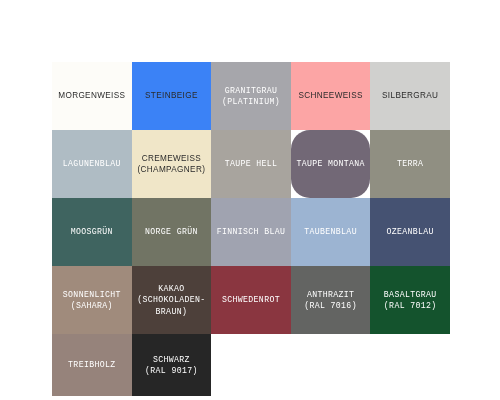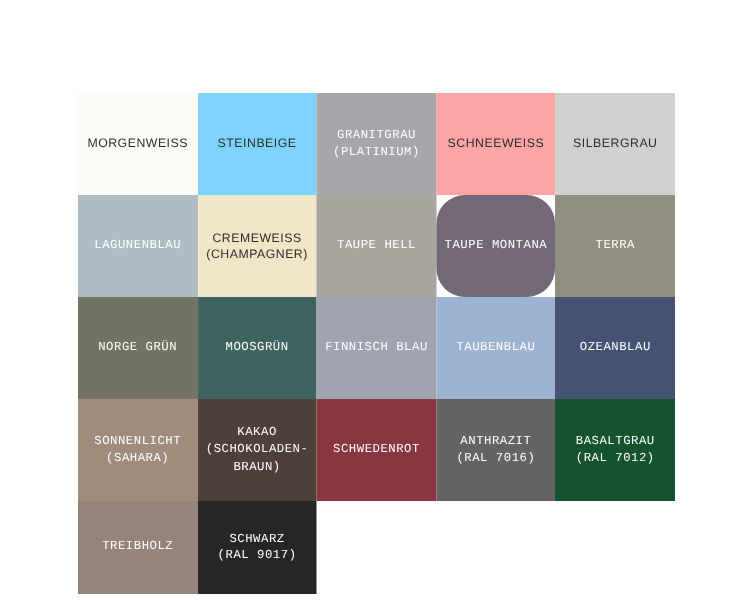--- a/index.html
+++ b/index.html
@@ -45,21 +45,21 @@
   .swatch.dark .swatch-label { color: #ffffff; font-family: Liberation Mono, monospace; }
   .swatch.light .swatch-label { color: #2b2b2b; }
 </style>
 </head>
 <body>
 
 <div id="palette-board">
     <div class="swatch light" style="background: rgb(253, 252, 248);">
       <span class="swatch-label">MORGENWEISS</span>
     </div>
-    <div class="swatch light" style="background: #7dd3fc;">
+    <div class="swatch light" style="background: #3b82f6;">
       <span class="swatch-label">STEINBEIGE</span>
     </div>
     <div class="swatch dark" style="background: rgb(166, 166, 171);">
       <span class="swatch-label">GRANITGRAU
 (PLATINIUM)</span>
     </div>
     <div class="swatch light" style="background: #fca5a5;">
       <span class="swatch-label">SCHNEEWEISS</span>
     </div>
     <div class="swatch light" style="background: rgb(208, 208, 206);">
@@ -74,25 +74,25 @@
     </div>
     <div class="swatch dark" style="background: rgb(168, 164, 158);">
       <span class="swatch-label">TAUPE HELL</span>
     </div>
     <div class="swatch dark" style="background: rgb(114, 104, 118); border-radius: 19px;">
       <span class="swatch-label">TAUPE MONTANA</span>
     </div>
     <div class="swatch dark" style="background: rgb(144, 143, 130);">
       <span class="swatch-label">TERRA</span>
     </div>
+    <div class="swatch dark" style="background: rgb(63, 100, 96);">
+      <span class="swatch-label">MOOSGRÜN</span>
+    </div>
     <div class="swatch dark" style="background: rgb(113, 116, 100);">
       <span class="swatch-label">NORGE GRÜN</span>
-    </div>
-    <div class="swatch dark" style="background: rgb(63, 100, 96);">
-      <span class="swatch-label">MOOSGRÜN</span>
     </div>
     <div class="swatch dark" style="background: rgb(160, 163, 176);">
       <span class="swatch-label">FINNISCH BLAU</span>
     </div>
     <div class="swatch dark" style="background: rgb(156, 180, 210);">
       <span class="swatch-label">TAUBENBLAU</span>
     </div>
     <div class="swatch dark" style="background: rgb(69, 82, 114); justify-content: center;">
       <span class="swatch-label">OZEANBLAU</span>
     </div>

